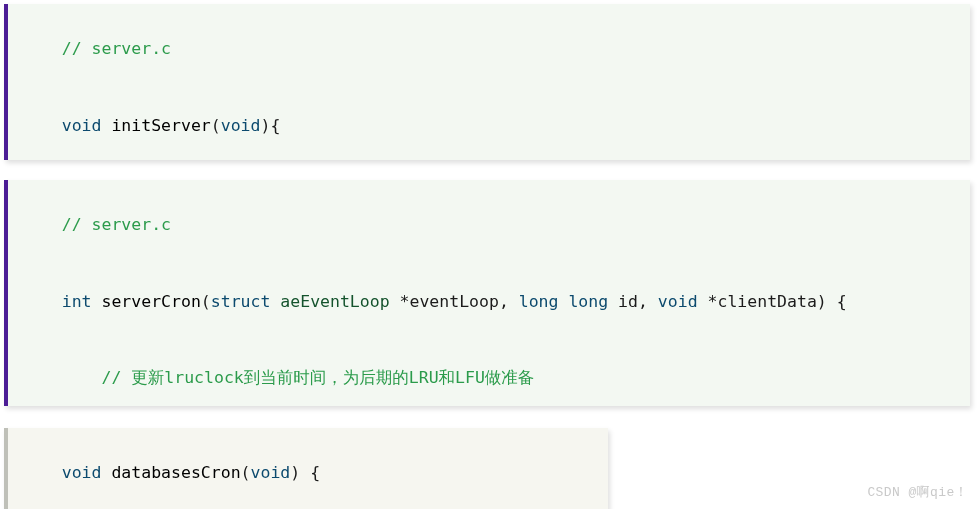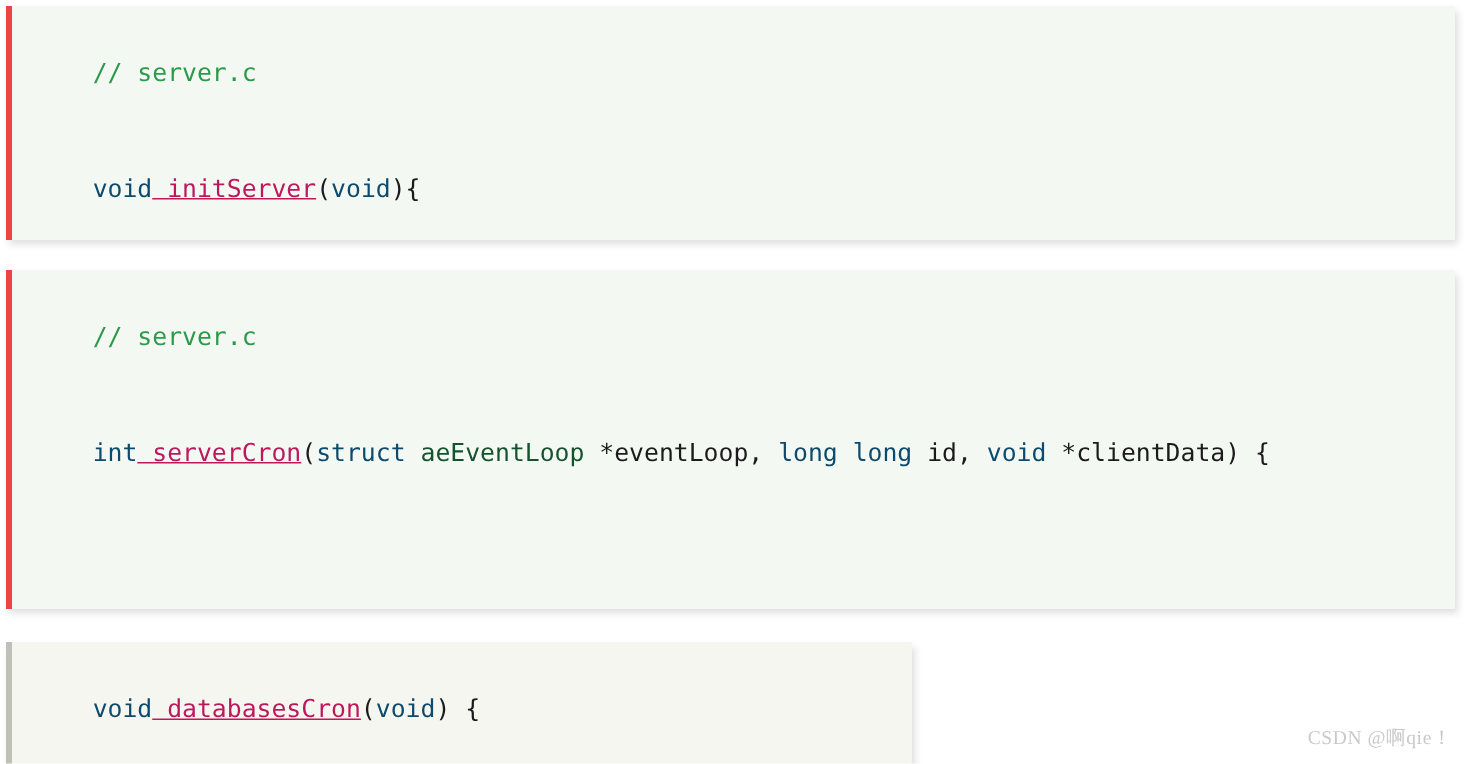--- a/index.html
+++ b/index.html
@@ -11,21 +11,21 @@
     width: 978px;
     height: 509px;
     position: relative;
     overflow: hidden;
     font-family: "DejaVu Sans Mono", "Liberation Mono", monospace;
   }
 
   .code-block {
     position: absolute;
     background: #f3f8f2;
-    border-left: 4px solid #ef4444;
+    border-left: 4px solid #4c1d95;
     box-sizing: border-box;
     box-shadow: 2px 3px 5px rgba(0,0,0,0.13);
     padding: 7px 0 7px 0;
     overflow: hidden;
   }
   .code-block.warm {
     background: #f6f6f0;
     border-left: 4px solid #bfc0b8;
   }
 
@@ -38,30 +38,30 @@
     line-height: 25.4px;
     white-space: pre;
     padding-left: 14px;
     letter-spacing: 0px;
     color: #1b1b1b;
   }
 
   
   .cmt   { color: #2b9b4b; }
   .kw    { color: #0c4a6e; }
-  .fn    { color: #be185d; text-decoration: underline; }
+  .fn    { color: #000000; }
   .typ   { color: #14532d; }
   .pun   { color: #1b1b1b; }
   .pln   { color: #1b1b1b; }
 
   #watermark {
     position: absolute;
     right: 10px;
     bottom: 8px;
-    font-family: Liberation Serif, serif;
+    font-family: Liberation Mono, monospace;
     font-size: 13px;
     color: #c9c9c9;
     letter-spacing: 0.4px;
     white-space: nowrap;
     user-select: none;
   }
 </style>
 </head>
 <body>
 
@@ -80,20 +80,23 @@
 <div class="code-block" id="block-2">
 
   <div class="code-line">
     <span class="cmt">// server.c</span>
   </div>
 
   <div class="code-line">
     <span class="kw">int</span><span class="fn"> serverCron</span><span class="pun">(</span><span class="kw">struct</span><span class="typ"> aeEventLoop</span><span class="pln"> *eventLoop, </span><span class="kw">long</span><span class="pln"> </span><span class="kw">long</span><span class="pln"> id, </span><span class="kw">void</span><span class="pln"> *clientData</span><span class="pun">) {</span>
   </div>
 
+  <div class="code-line">
+    <span class="cmt">    // 更新lruclock到当前时间，为后期的LRU和LFU做准备</span>
+  </div>
 
 </div>
 
 <div class="code-block warm" id="block-3">
 
   <div class="code-line">
     <span class="kw">void</span><span class="fn"> databasesCron</span><span class="pun">(</span><span class="kw">void</span><span class="pun">) {</span>
   </div>
 
 </div>

